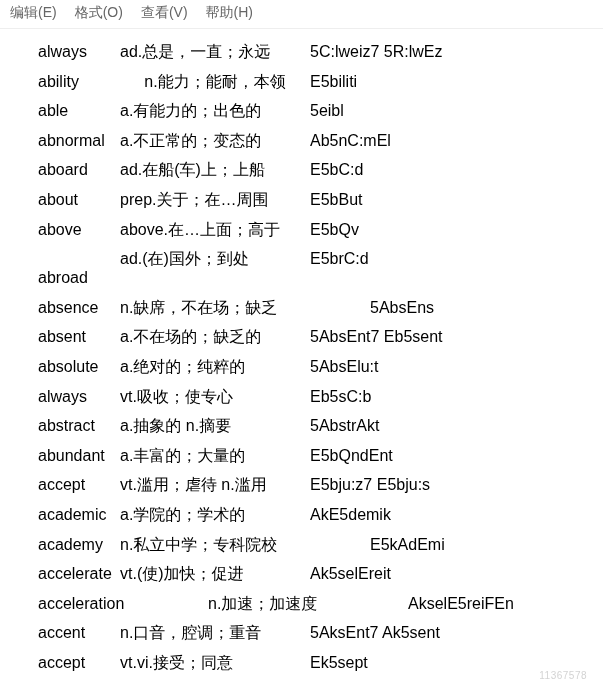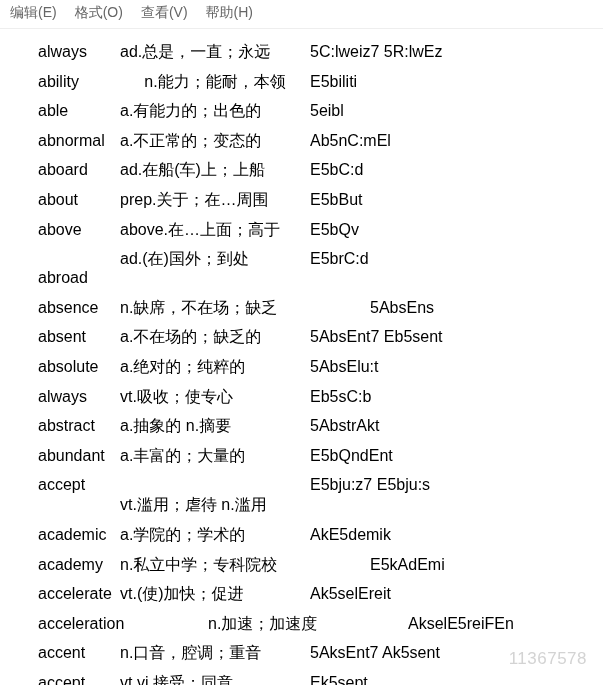--- a/index.html
+++ b/index.html
@@ -24,23 +24,23 @@
     line-height: 1.85;
     font-size: 16px;
   }
   .row { white-space: nowrap; }
   .c1 { display: inline-block; width: 82px; vertical-align: top; }
   .c2 { display: inline-block; width: 190px; vertical-align: top; }
   .c3 { display: inline-block; vertical-align: top; }
   .watermark {
     position: absolute;
     right: 16px;
-    bottom: 16px;
+    bottom: 4px;
     color: rgba(200,200,200,0.8);
-    font-size: 17px;
+    font-size: 10px;
     letter-spacing: 0.5px;
   }
 </style>
 </head>
 <body>
 
 <div class="menubar">
   <span>编辑(E)</span>
   <span>格式(O)</span>
   <span>查看(V)</span>
@@ -55,21 +55,21 @@
     <div class="row"><span class="c1" style="width: 82px;">aboard</span><span class="c2" style="width: 190px;">ad.在船(车)上；上船</span><span class="c3">E5bC:d</span></div>
     <div class="row"><span class="c1" style="width: 82px;">about</span><span class="c2" style="width: 190px;">prep.关于；在…周围</span><span class="c3">E5bBut</span></div>
     <div class="row"><span class="c1" style="width: 82px;">above</span><span class="c2" style="width: 190px;">above.在…上面；高于</span><span class="c3">E5bQv</span></div>
     <div class="row"><span class="c1" style="width: 82px; margin-top: 19px;">abroad</span><span class="c2" style="width: 190px;">ad.(在)国外；到处</span><span class="c3">E5brC:d</span></div>
     <div class="row"><span class="c1" style="width: 82px;">absence</span><span class="c2" style="width: 250px;">n.缺席，不在场；缺乏</span><span class="c3">5AbsEns</span></div>
     <div class="row"><span class="c1" style="width: 82px;">absent</span><span class="c2" style="width: 190px;">a.不在场的；缺乏的</span><span class="c3">5AbsEnt7 Eb5sent</span></div>
     <div class="row"><span class="c1" style="width: 82px;">absolute</span><span class="c2" style="width: 190px;">a.绝对的；纯粹的</span><span class="c3">5AbsElu:t</span></div>
     <div class="row"><span class="c1" style="width: 82px;">always</span><span class="c2" style="width: 190px;">vt.吸收；使专心</span><span class="c3">Eb5sC:b</span></div>
     <div class="row"><span class="c1" style="width: 82px;">abstract</span><span class="c2" style="width: 190px;">a.抽象的 n.摘要</span><span class="c3">5AbstrAkt</span></div>
     <div class="row"><span class="c1" style="width: 82px;">abundant</span><span class="c2" style="width: 190px;">a.丰富的；大量的</span><span class="c3">E5bQndEnt</span></div>
-    <div class="row"><span class="c1" style="width: 82px;">accept</span><span class="c2" style="width: 190px; margin-top: 20px;">vt.滥用；虐待 n.滥用</span><span class="c3">E5bju:z7 E5bju:s</span></div>
+    <div class="row"><span class="c1" style="width: 82px;">accept</span><span class="c2" style="width: 190px;">vt.滥用；虐待 n.滥用</span><span class="c3">E5bju:z7 E5bju:s</span></div>
     <div class="row"><span class="c1" style="width: 82px;">academic</span><span class="c2" style="width: 190px;">a.学院的；学术的</span><span class="c3">AkE5demik</span></div>
     <div class="row"><span class="c1" style="width: 82px;">academy</span><span class="c2" style="width: 250px;">n.私立中学；专科院校</span><span class="c3">E5kAdEmi</span></div>
     <div class="row"><span class="c1" style="width: 82px;">accelerate</span><span class="c2" style="width: 190px;">vt.(使)加快；促进</span><span class="c3">Ak5selEreit</span></div>
     <div class="row"><span class="c1" style="width: 170px;">acceleration</span><span class="c2" style="width: 200px;">n.加速；加速度</span><span class="c3">AkselE5reiFEn</span></div>
     <div class="row"><span class="c1" style="width: 82px;">accent</span><span class="c2" style="width: 190px;">n.口音，腔调；重音</span><span class="c3">5AksEnt7 Ak5sent</span></div>
     <div class="row"><span class="c1" style="width: 82px;">accept</span><span class="c2" style="width: 190px;">vt.vi.接受；同意</span><span class="c3">Ek5sept</span></div>
   </div>
 
 <div class="watermark">11367578</div>
 

